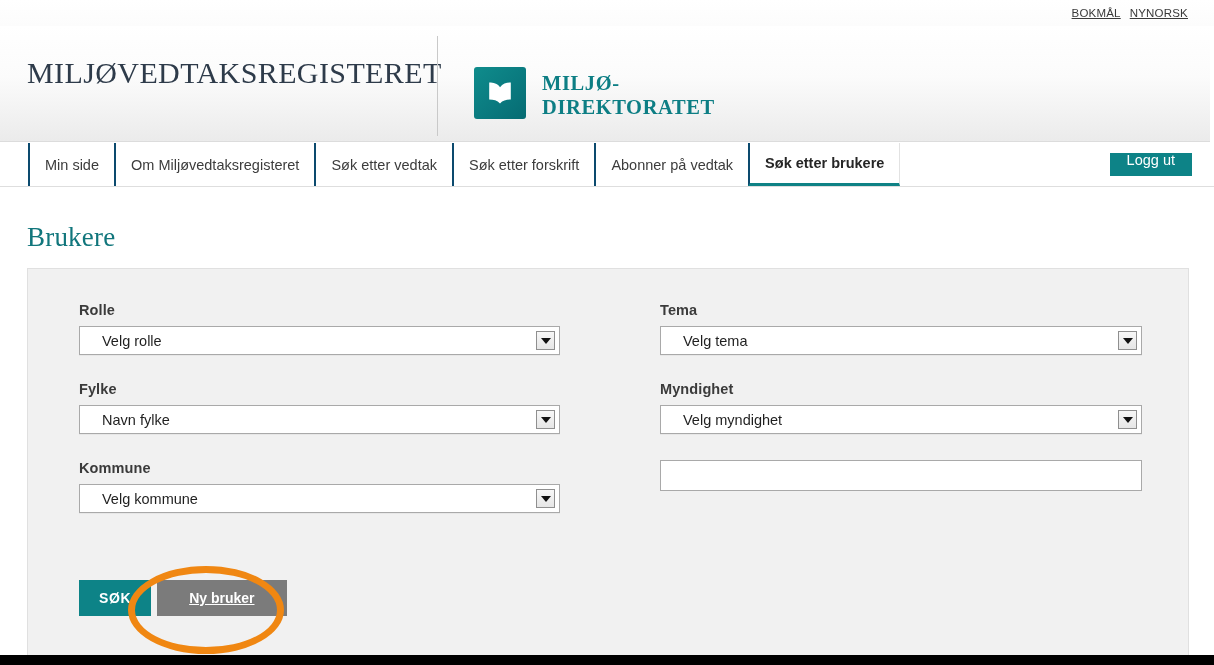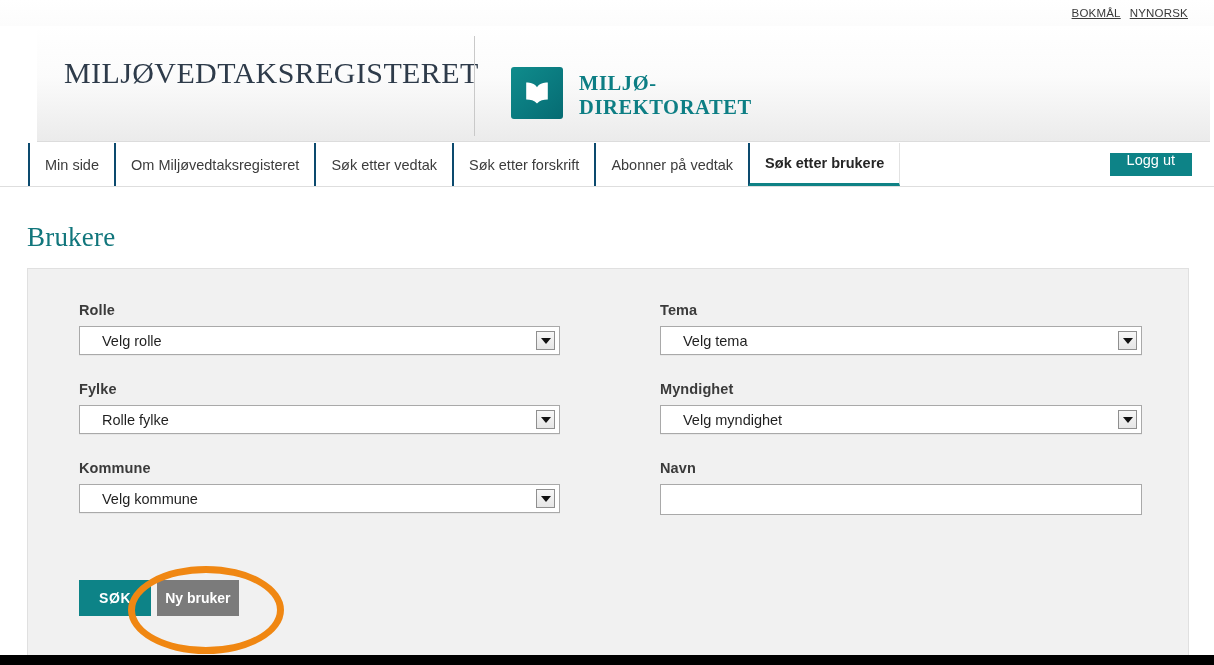--- a/index.html
+++ b/index.html
@@ -38,21 +38,20 @@
     cursor: pointer;
   }
 
   
   .header {
     position: absolute;
     top: 26px; left: 0; right: 4px;
     height: 116px;
     background: linear-gradient(to bottom, #ffffff 0%, #fbfbfb 45%, #ebebeb 100%);
     border-bottom: 1px solid #dcdcdc;
-    margin-left: 37px;
   }
   .site-title {
     position: absolute;
     left: 27px;
     top: 30px;
     font-family: "Liberation Serif", serif;
     font-size: 30px;
     letter-spacing: 0.4px;
     color: #2e3b4a;
     white-space: nowrap;
@@ -245,23 +244,24 @@
     cursor: pointer;
     line-height: 1;
   }
   .btn-secondary {
     background: #7b7b7b;
     color: #ffffff;
     border: none;
     font-family: "Liberation Sans", sans-serif;
     font-weight: bold;
     font-size: 14px;
-    padding: 11px 8px;
+    padding: 11px 32px;
     cursor: pointer;
     line-height: 1;
+    text-decoration: underline;
   }
 
   
   .annotation-ellipse {
     position: absolute;
     left: 128px;
     top: 566px;
     width: 156px;
     height: 88px;
     border: 7px solid #f08712;
@@ -341,21 +341,21 @@
           <span class="select-value">Velg tema</span>
           <span class="select-arrow">
               <i></i>
             </span>
         </div>
       </div>
 
       <div class="field col-left">
         <div class="field-label">Fylke</div>
         <div class="select-wrap">
-          <span class="select-value">Rolle fylke</span>
+          <span class="select-value">Navn fylke</span>
           <span class="select-arrow">
               <i></i>
             </span>
         </div>
       </div>
 
       <div class="field col-right">
         <div class="field-label">Myndighet</div>
         <div class="select-wrap">
           <span class="select-value">Velg myndighet</span>
@@ -369,21 +369,20 @@
         <div class="field-label">Kommune</div>
         <div class="select-wrap">
           <span class="select-value">Velg kommune</span>
           <span class="select-arrow">
               <i></i>
             </span>
         </div>
       </div>
 
       <div class="field col-right">
-        <div class="field-label">Navn</div>
         <input class="text-input" type="text" value="" style="">
       </div>
 
     </div>
 
     <div class="actions">
       <button class="btn-primary">SØK</button>
       <button class="btn-secondary">Ny bruker</button>
     </div>
 

